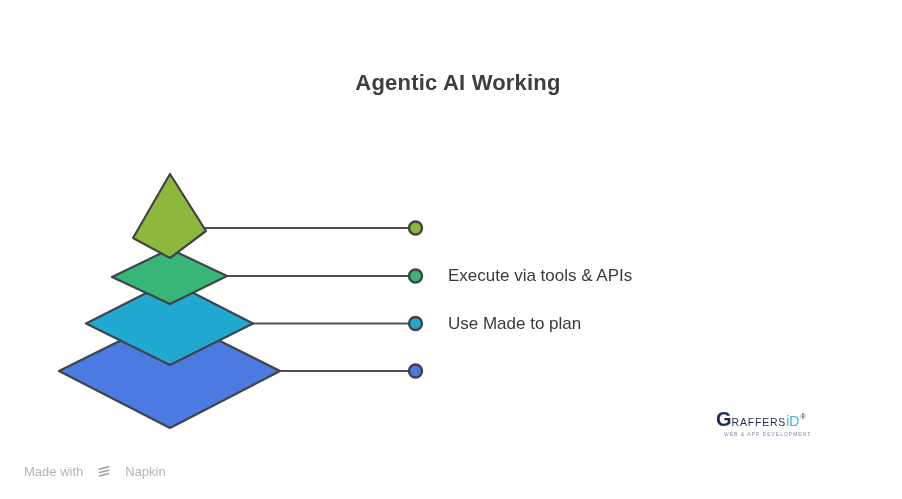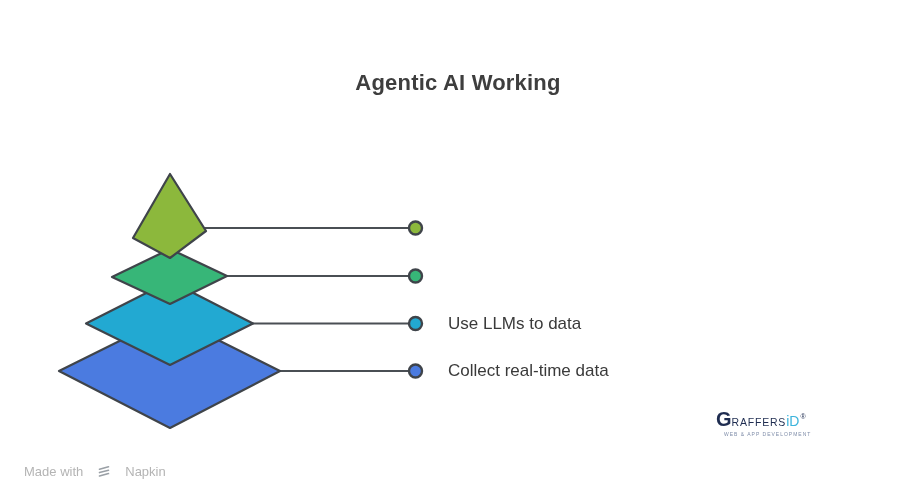--- a/index.html
+++ b/index.html
@@ -102,22 +102,22 @@
     <polygon points="170,281 253,323.5 170,365 86,323.5" fill="#22A9D2"></polygon>
     <polygon points="170,249 227,276 170,304 112,277" fill="#37B678"></polygon>
     <polygon points="170,174 206,231 170,258 133,238" fill="#8CB83C"></polygon>
 
     <circle cx="415.5" cy="228" r="6.5" fill="#8CB83C"></circle>
     <circle cx="415.5" cy="276" r="6.5" fill="#37B678"></circle>
     <circle cx="415.5" cy="323.5" r="6.5" fill="#22A9D2"></circle>
     <circle cx="415.5" cy="371" r="6.5" fill="#4B7BE0"></circle>
   </svg>
 
-  <div class="level-label" style="top:323.5px">Use LLMs to data</div>
-  <div class="level-label" style="top:371px">Collect real-time data</div>
+  <div class="level-label" style="top:276px">Execute via tools &amp; APIs</div>
+  <div class="level-label" style="top:323.5px">Use Made to plan</div>
 
   <div class="made-with">
     <span>Made with</span>
     <svg class="napkin-icon" width="14" height="13" viewBox="0 0 14 13">
       <g stroke="#9aa0a6" stroke-width="1.6" stroke-linecap="round" fill="none">
         <line x1="2.5" y1="4.2" x2="11.5" y2="1.8"></line>
         <line x1="2.5" y1="7.6" x2="11.5" y2="5.2"></line>
         <line x1="2.5" y1="11.0" x2="11.5" y2="8.6"></line>
       </g>
     </svg>

